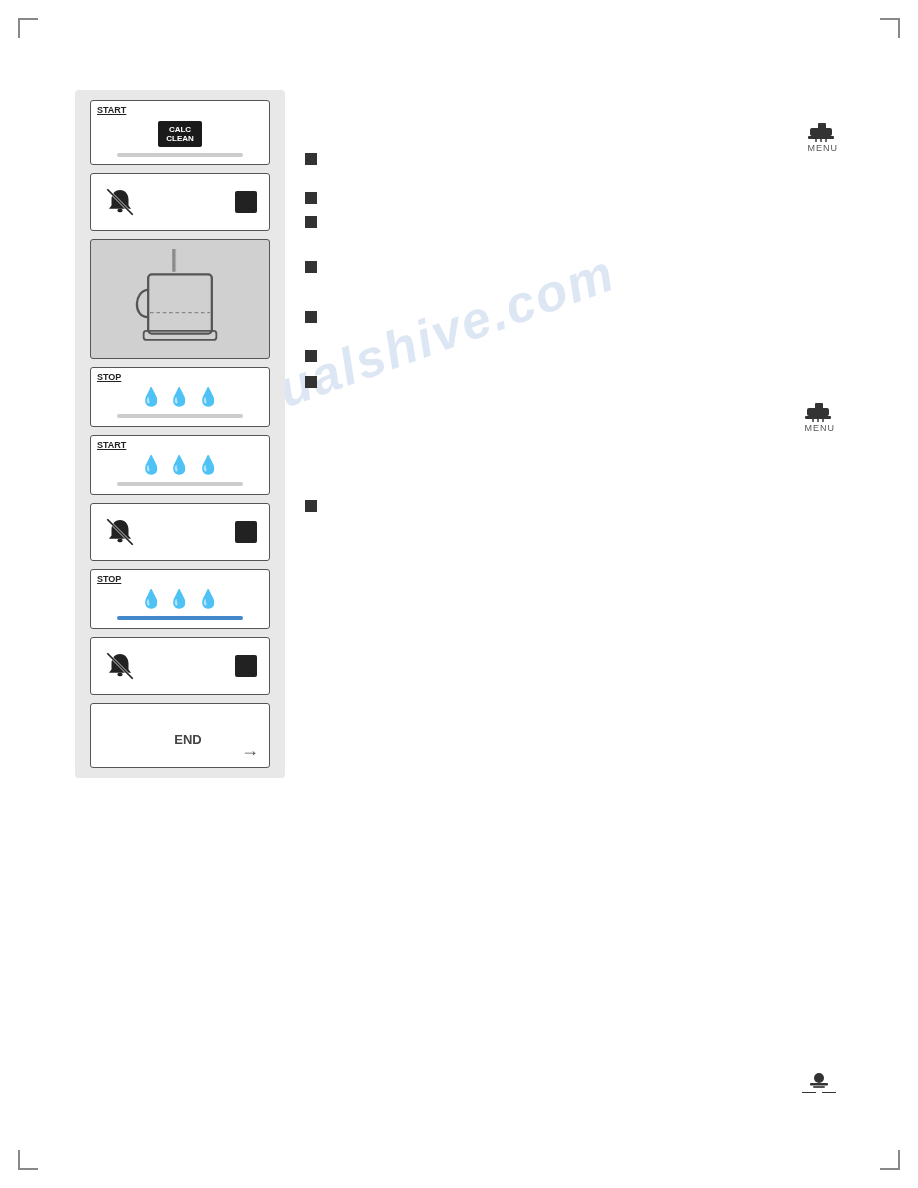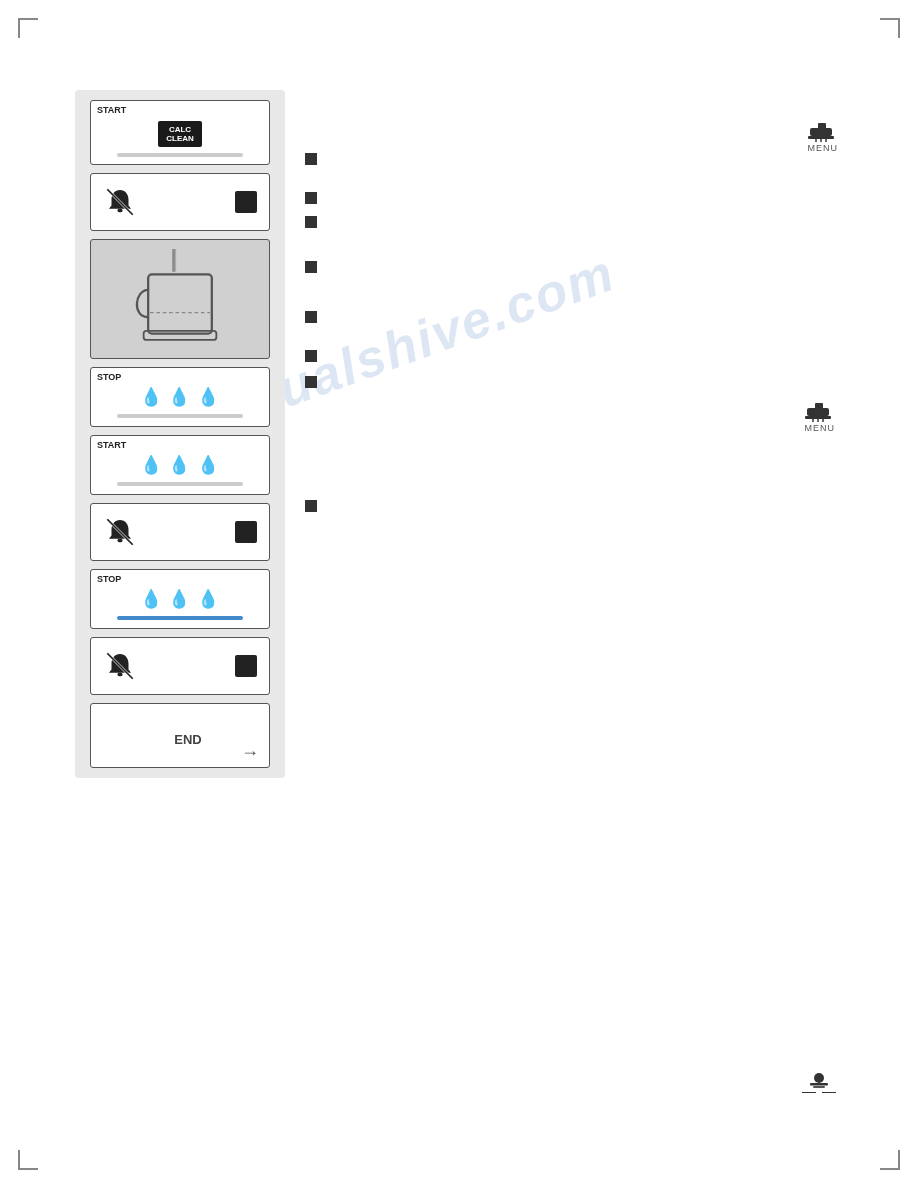--- a/index.html
+++ b/index.html
@@ -67,20 +67,21 @@
       background: #d0d0d0;
     }
 
     .screen-label {
       position: absolute;
       top: 4px;
       left: 6px;
       font-size: 9px;
       font-weight: bold;
       color: #222;
+      text-decoration: underline;
     }
 
     
     .calc-clean-btn {
       background: #1a1a1a;
       color: #fff;
       font-size: 8px;
       font-weight: bold;
       padding: 4px 8px;
       border-radius: 2px;

